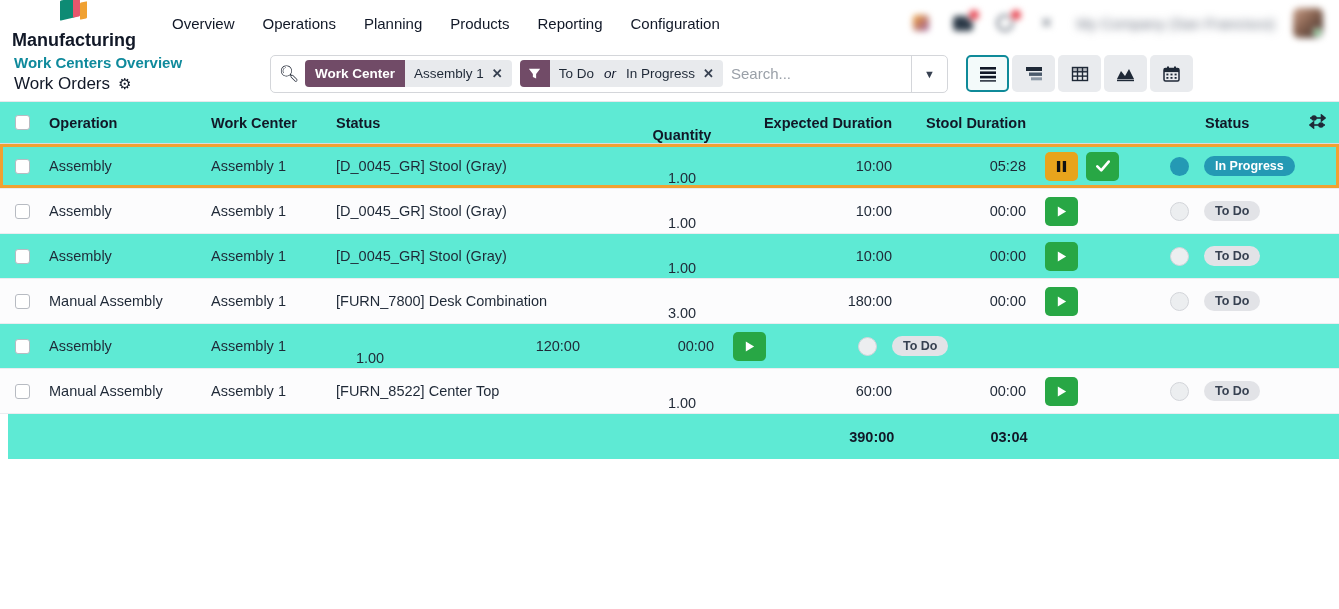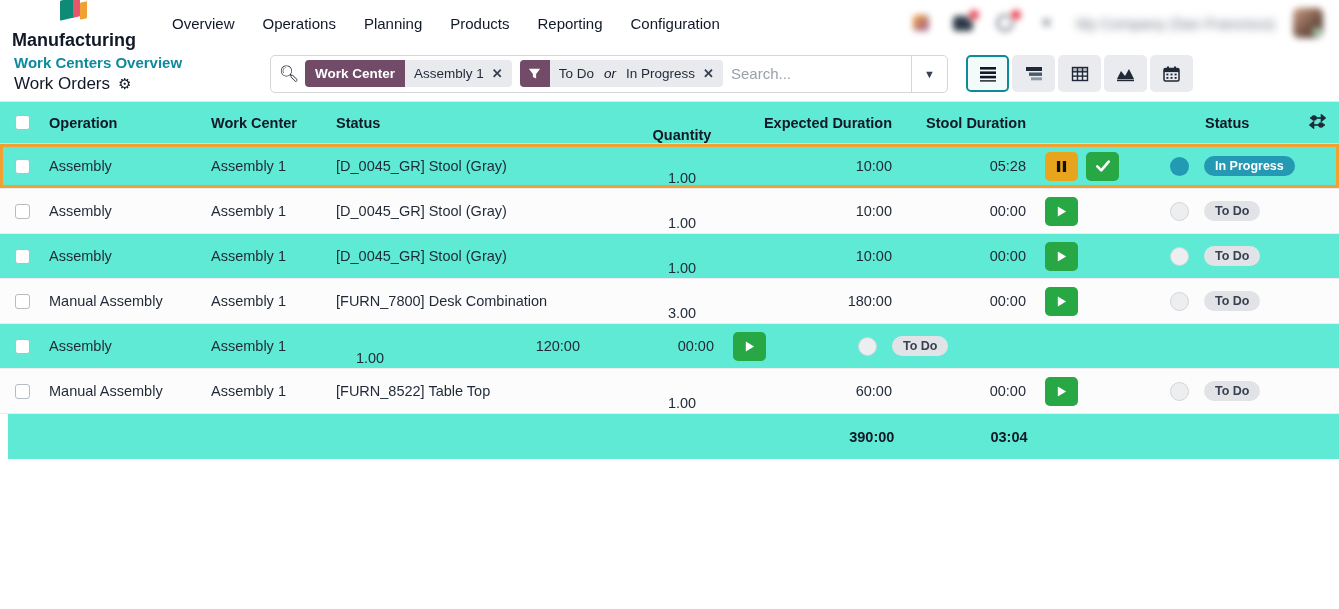--- a/index.html
+++ b/index.html
@@ -380,21 +380,21 @@
       <span class="status-badge todo">To Do</span>
     </span>
     <span class="cell c-opt"></span>
   </div>
       <div class="lrow body">
     <span class="cell c-check">
           <span class="checkbox"></span>
         </span>
     <span class="cell c-op">Manual Assembly</span>
     <span class="cell c-wc">Assembly 1</span>
-    <span class="cell c-prod">[FURN_8522] Table Top</span>
+    <span class="cell c-prod">[FURN_8522] Center Top</span>
     <span class="cell c-qty">1.00</span>
     <span class="cell c-exp">60:00</span>
     <span class="cell c-real">00:00</span>
     <span class="cell c-btns">
           <button class="act-btn play">
             <svg width="13" height="13" viewBox="0 0 14 14">
               <path d="M3 1.5 12 7 3 12.5z" fill="#fff"></path>
             </svg>
           </button>
         </span>

